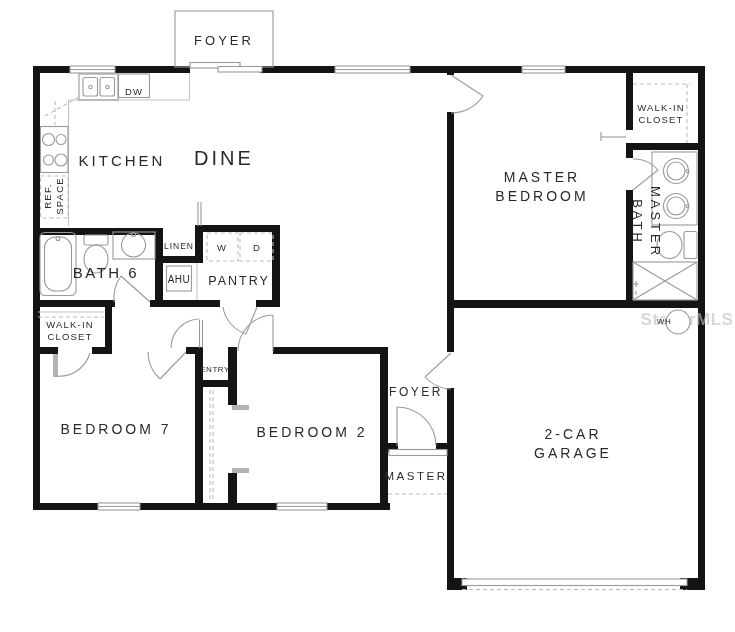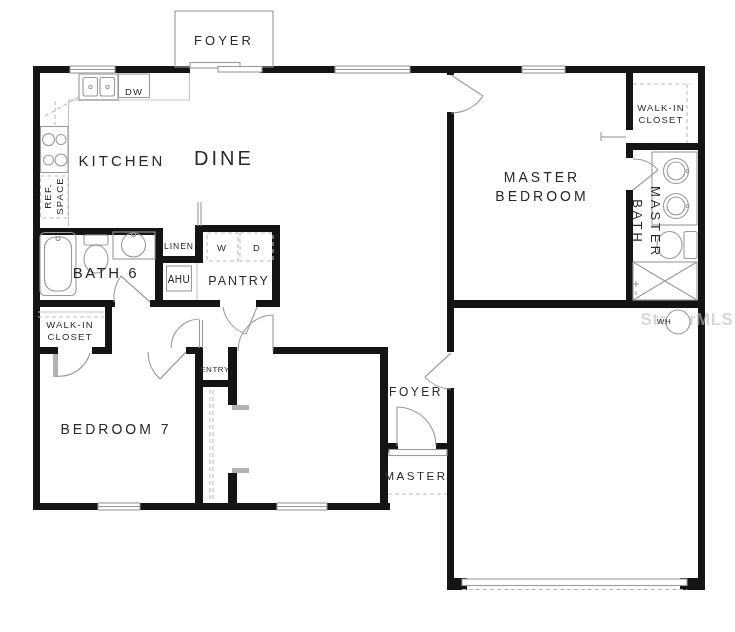--- a/index.html
+++ b/index.html
@@ -269,23 +269,26 @@
   <div class="lbl sm" style="left:661px;top:114px">WALK-IN
 CLOSET</div>
   <div class="lbl vcw" style="left:646px;top:222px;font-size:13px">MASTER
 BATH</div>
   <div class="lbl" style="left:106px;top:273px;font-size:15px;letter-spacing:2.5px">BATH 6</div>
   <div class="lbl sm" style="left:179px;top:247px;font-size:8.5px;letter-spacing:1px">LINEN</div>
   <div class="lbl" style="left:239px;top:281px;font-size:12.5px;letter-spacing:2px">PANTRY</div>
   <div class="lbl sm" style="left:70px;top:331px">WALK-IN
 CLOSET</div>
   <div class="lbl" style="left:116px;top:429px;font-size:14px">BEDROOM 7</div>
+  <div class="lbl" style="left:312px;top:432px;font-size:14px">BEDROOM 2</div>
   <div class="lbl sm" style="left:215px;top:370px;font-size:8px;letter-spacing:.5px">ENTRY</div>
   <div class="lbl" style="left:416px;top:392px;font-size:12px;letter-spacing:2.5px">FOYER</div>
   <div class="lbl" style="left:416px;top:477px;font-size:11.5px;letter-spacing:2.5px">MASTER</div>
+  <div class="lbl" style="left:573px;top:444px;font-size:14px">2-CAR
+GARAGE</div>
   <div class="lbl sm" style="left:134px;top:92px;letter-spacing:1px">DW</div>
   <div class="lbl sm vccw" style="left:54px;top:196px">REF.
 SPACE</div>
   <div class="lbl sm" style="left:179px;top:279px;font-size:10px;letter-spacing:.5px">AHU</div>
   <div class="lbl sm" style="left:222px;top:248px">W</div>
   <div class="lbl sm" style="left:257px;top:248px">D</div>
   <div class="lbl sm" style="left:664px;top:322px;font-size:8px;letter-spacing:.5px">WH</div>
 </div>
 
 </body></html>

